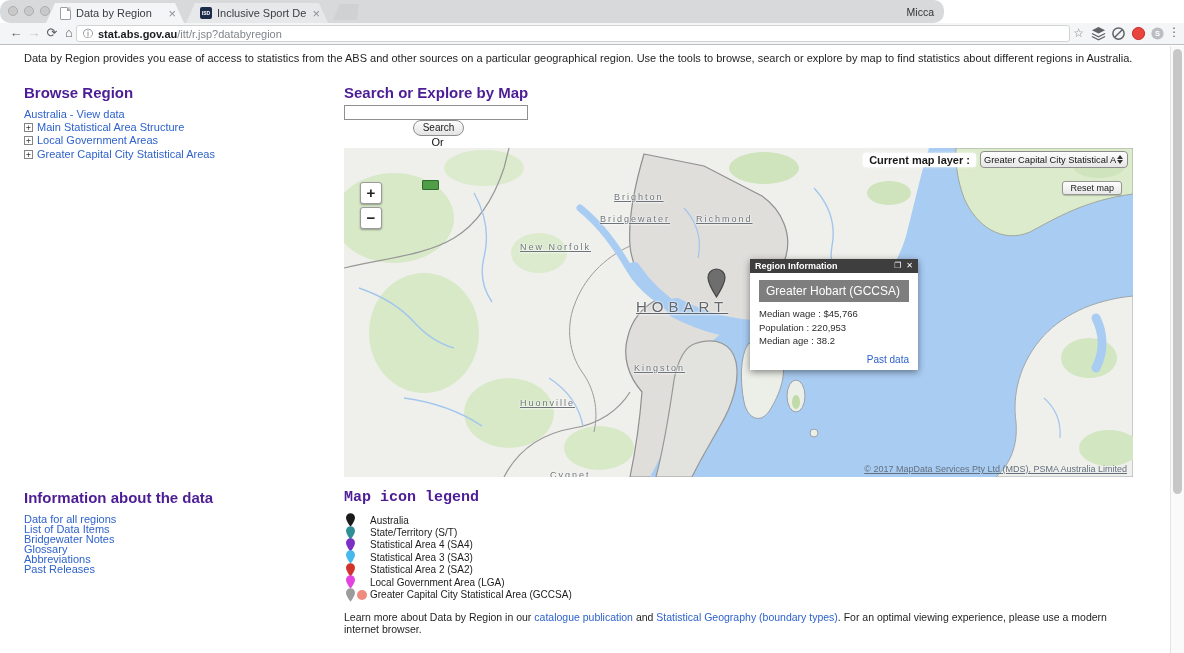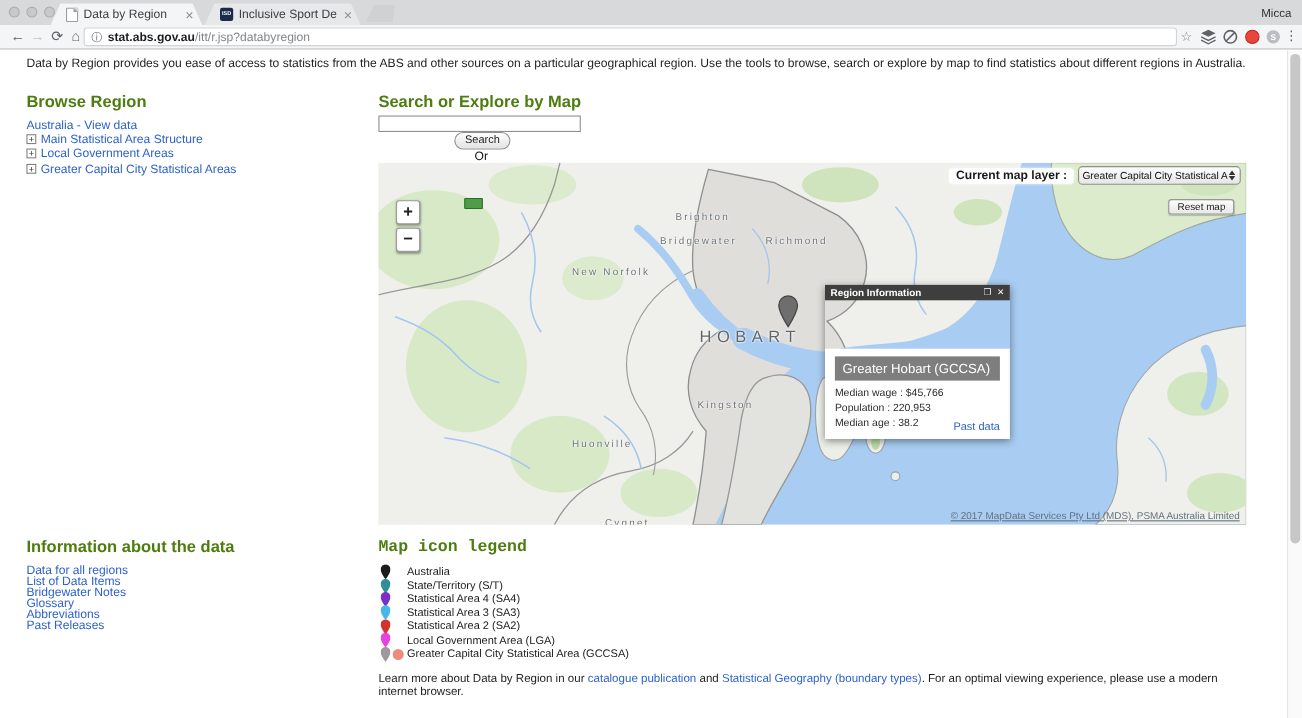--- a/index.html
+++ b/index.html
@@ -2,21 +2,21 @@
 <html><head>
 <meta charset="utf-8">
 <title>Data by Region</title>
 <style>
   html,body{margin:0;padding:0;}
   body{width:1184px;height:653px;overflow:hidden;background:#fff;
        font-family:"Liberation Sans",sans-serif;position:relative;}
   .abs{position:absolute;}
 
   
-  .tabstrip{position:absolute;top:0;left:0;width:1184px;height:23px;background:#d8d9db;}
+  .tabstrip{position:absolute;top:0;left:0;width:944px;height:23px;background:#d8d9db;border-radius:10px;}
   .traffic{position:absolute;top:6px;width:10px;height:10px;border-radius:50%;
            background:#c9c9c9;border:1px solid #adadad;box-sizing:border-box;}
   .tab{position:absolute;top:3px;height:20px;display:flex;align-items:center;
        padding:0 8px 0 14px;box-sizing:border-box;font-size:11px;color:#3c4043;
        clip-path:polygon(9px 0,calc(100% - 9px) 0,100% 100%,0 100%);}
   .tab.active{background:#f4f5f6;z-index:2;}
   .tab.inactive{background:#e6e8ea;}
   .tab .title{flex:1;white-space:nowrap;overflow:hidden;text-overflow:clip;margin:0 6px 0 5px;}
   .tab .close{color:#8b8f94;font-size:13px;line-height:13px;cursor:default;}
   .doc-icon{width:9px;height:11px;background:#fff;border:1px solid #9aa0a6;border-radius:1px;position:relative;flex:0 0 auto;}
@@ -37,40 +37,40 @@
   .omni-info{color:#5f6368;font-size:10px;margin-right:5px;}
   .url-host{color:#1b1d1f;font-weight:bold;}
   .url-path{color:#80868b;}
   .ext{position:absolute;top:3px;width:15px;height:15px;}
   .ext svg{display:block;}
   .star{position:absolute;top:3px;font-size:12px;color:#80868b;}
   .menu-dots{position:absolute;top:2px;right:4px;font-size:12px;color:#5f6368;letter-spacing:0;}
 
   
   .intro{left:24px;top:52px;width:1130px;font-size:11px;color:#1f1f1f;}
-  h2.sec{font-size:15px;font-weight:bold;color:#4d7c0f;margin:0;}
+  h2.sec{font-size:15px;font-weight:bold;color:#4c1d95;margin:0;}
   a.lnk{color:#2e62cc;text-decoration:none;cursor:pointer;}
   .browse-head{left:24px;top:84px;}
   .browse-list{left:24px;top:108px;font-size:11px;line-height:13.2px;}
   .expander{display:inline-block;width:9px;height:9px;border:1px solid #848484;background:#fff;
             font-size:8px;line-height:8px;text-align:center;color:#333;margin-right:4px;
             box-sizing:border-box;vertical-align:1px;font-family:"DejaVu Sans Mono",monospace;}
   .search-head{left:344px;top:84px;}
   .search-row{left:344px;top:105px;display:flex;align-items:center;font-size:11px;color:#111;flex-direction:column;}
   .search-input{width:184px;height:15px;border:1px solid #8f8f8f;border-radius:0;padding:0 2px;
             font-size:11px;box-sizing:border-box;outline:none;}
   .search-btn{margin-left:5px;font-size:10px;color:#222;padding:1px 9px 2px;border:1px solid #8e8e8e;
             border-radius:8px;background:linear-gradient(#fdfdfd,#e3e3e3);}
   .or-txt{margin:0 4px 0 7px;}
 
   
   .map{left:344px;top:148px;width:789px;height:329px;overflow:hidden;background:#eff0eb;cursor:grab;}
   .map svg.base{position:absolute;left:0;top:0;}
   .maplabel{position:absolute;font-size:9px;color:#6e747b;letter-spacing:2px;
-            text-shadow:0 0 2px #fff,0 0 2px #fff;white-space:nowrap;}
+            text-shadow:0 0 2px #fff,0 0 2px #fff;white-space:nowrap;text-decoration:underline;}
   .maplabel.big{font-size:15px;letter-spacing:5px;color:#61666c;}
   .zoomctl{position:absolute;left:16px;top:34px;}
   .zoombtn{width:22px;height:22px;background:#fff;border:1px solid #9b9b9b;border-radius:3px;
            box-shadow:0 1px 2px rgba(0,0,0,.35);font-size:15px;font-weight:bold;color:#222;
            text-align:center;line-height:20px;margin-bottom:3px;box-sizing:border-box;}
   .road-shield{position:absolute;left:78px;top:32px;width:15px;height:8px;background:#4f9e47;
            border:1px solid #2f6b2a;border-radius:1px;}
   .layerctl{position:absolute;top:3px;right:5px;display:flex;align-items:center;}
   .layerchip{background:#fff;border-radius:3px;padding:1px 6px;font-size:11px;font-weight:bold;
            color:#1a1a1a;box-shadow:0 0 3px rgba(255,255,255,.9);}
@@ -86,21 +86,21 @@
            border:1px solid #979797;border-radius:3px;padding:1px 7px;box-shadow:0 1px 1px rgba(0,0,0,.2);}
   .map-pin{position:absolute;left:363px;top:120px;}
   .copyright{position:absolute;right:6px;bottom:3px;font-size:9px;color:#63707e;text-decoration:underline;}
 
   
   .popup{position:absolute;left:406px;top:111px;width:168px;box-shadow:0 2px 7px rgba(0,0,0,.45);z-index:10;}
   .popup-title{height:14px;background:#3e3e3e;color:#fff;font-size:9px;font-weight:bold;
            display:flex;align-items:center;padding:0 5px;}
   .popup-title .t{flex:1;}
   .popup-title .ic{margin-left:5px;font-size:8px;line-height:8px;cursor:default;font-weight:normal;}
-  .popup-body{background:#fff;padding:7px 9px 6px;position:relative;height:69px;margin-top:44px;}
+  .popup-body{background:#fff;padding:7px 9px 21px;position:relative;height:69px;}
   .region-box{background:#7e7e7e;color:#fff;font-size:12px;padding:4px 7px;margin-bottom:5px;}
   .stat{font-size:9.5px;color:#2b2b2b;line-height:13.5px;}
   .viewdata{position:absolute;right:9px;bottom:5px;font-size:10px;}
 
   
   .info-head{left:24px;top:489px;}
   .info-links{left:24px;top:514px;font-size:11px;line-height:10px;}
   .legend-head{left:344px;top:489px;font-family:Liberation Mono, monospace;}
   .legend{left:344px;top:514px;}
   .legend-row{display:flex;align-items:center;height:12.4px;font-size:10px;color:#1c1c1c;}

